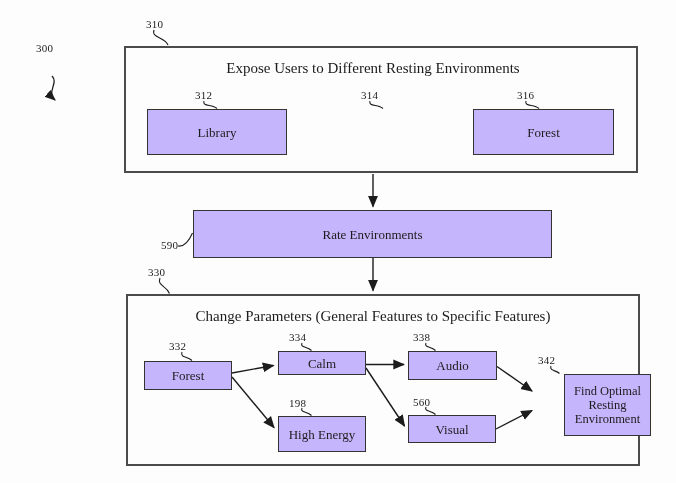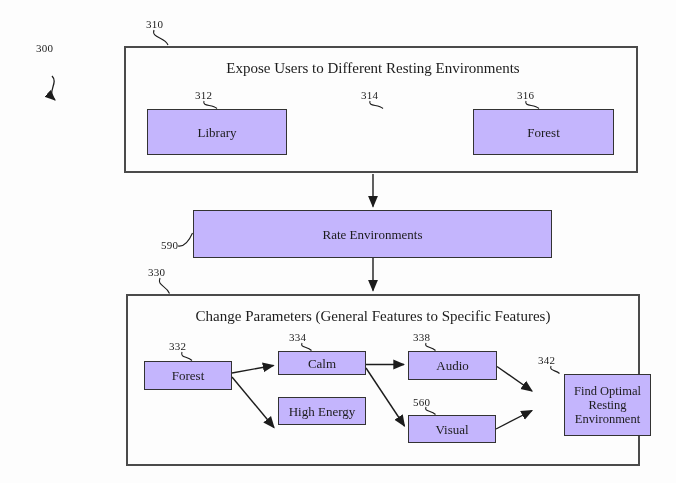--- a/index.html
+++ b/index.html
@@ -113,21 +113,21 @@
   <div class="stage-box" style="left:126px; top:294px; width:514px; height:172px;"></div>
   <div class="stage-title" style="top:308px;">Change Parameters (General Features to Specific Features)</div>
 
   <div class="ref-num" style="left:169px; top:340px;">332</div>
   <div class="node-box" style="left:144px; top:361px; width:88px; height:29px;">Forest</div>
 
   <div class="ref-num" style="left:289px; top:331px;">334</div>
   <div class="node-box" style="left:278px; top:351px; width:88px; height:24px;font-family:Liberation Serif, serif;">Calm</div>
 
   <div class="ref-num" style="left:289px; top:397px;">198</div>
-  <div class="node-box" style="left:278px; top:397px; width:88px; height:28px;">High Energy</div>
+  <div class="node-box" style="left:278px; top:416px; width:88px; height:36px;">High Energy</div>
 
   <div class="ref-num" style="left:413px; top:331px;">338</div>
   <div class="node-box" style="left:408px; top:351px; width:89px; height:29px;text-align:right;">Audio</div>
 
   <div class="ref-num" style="left:413px; top:396px;">560</div>
   <div class="node-box" style="left:408px; top:415px; width:88px; height:28px;">Visual</div>
 
   <div class="ref-num" style="left:538px; top:354px;">342</div>
   <div class="node-box" id="b342" style="left:564px; top:374px; width:87px; height:62px;">Find Optimal Resting Environment</div>
 

